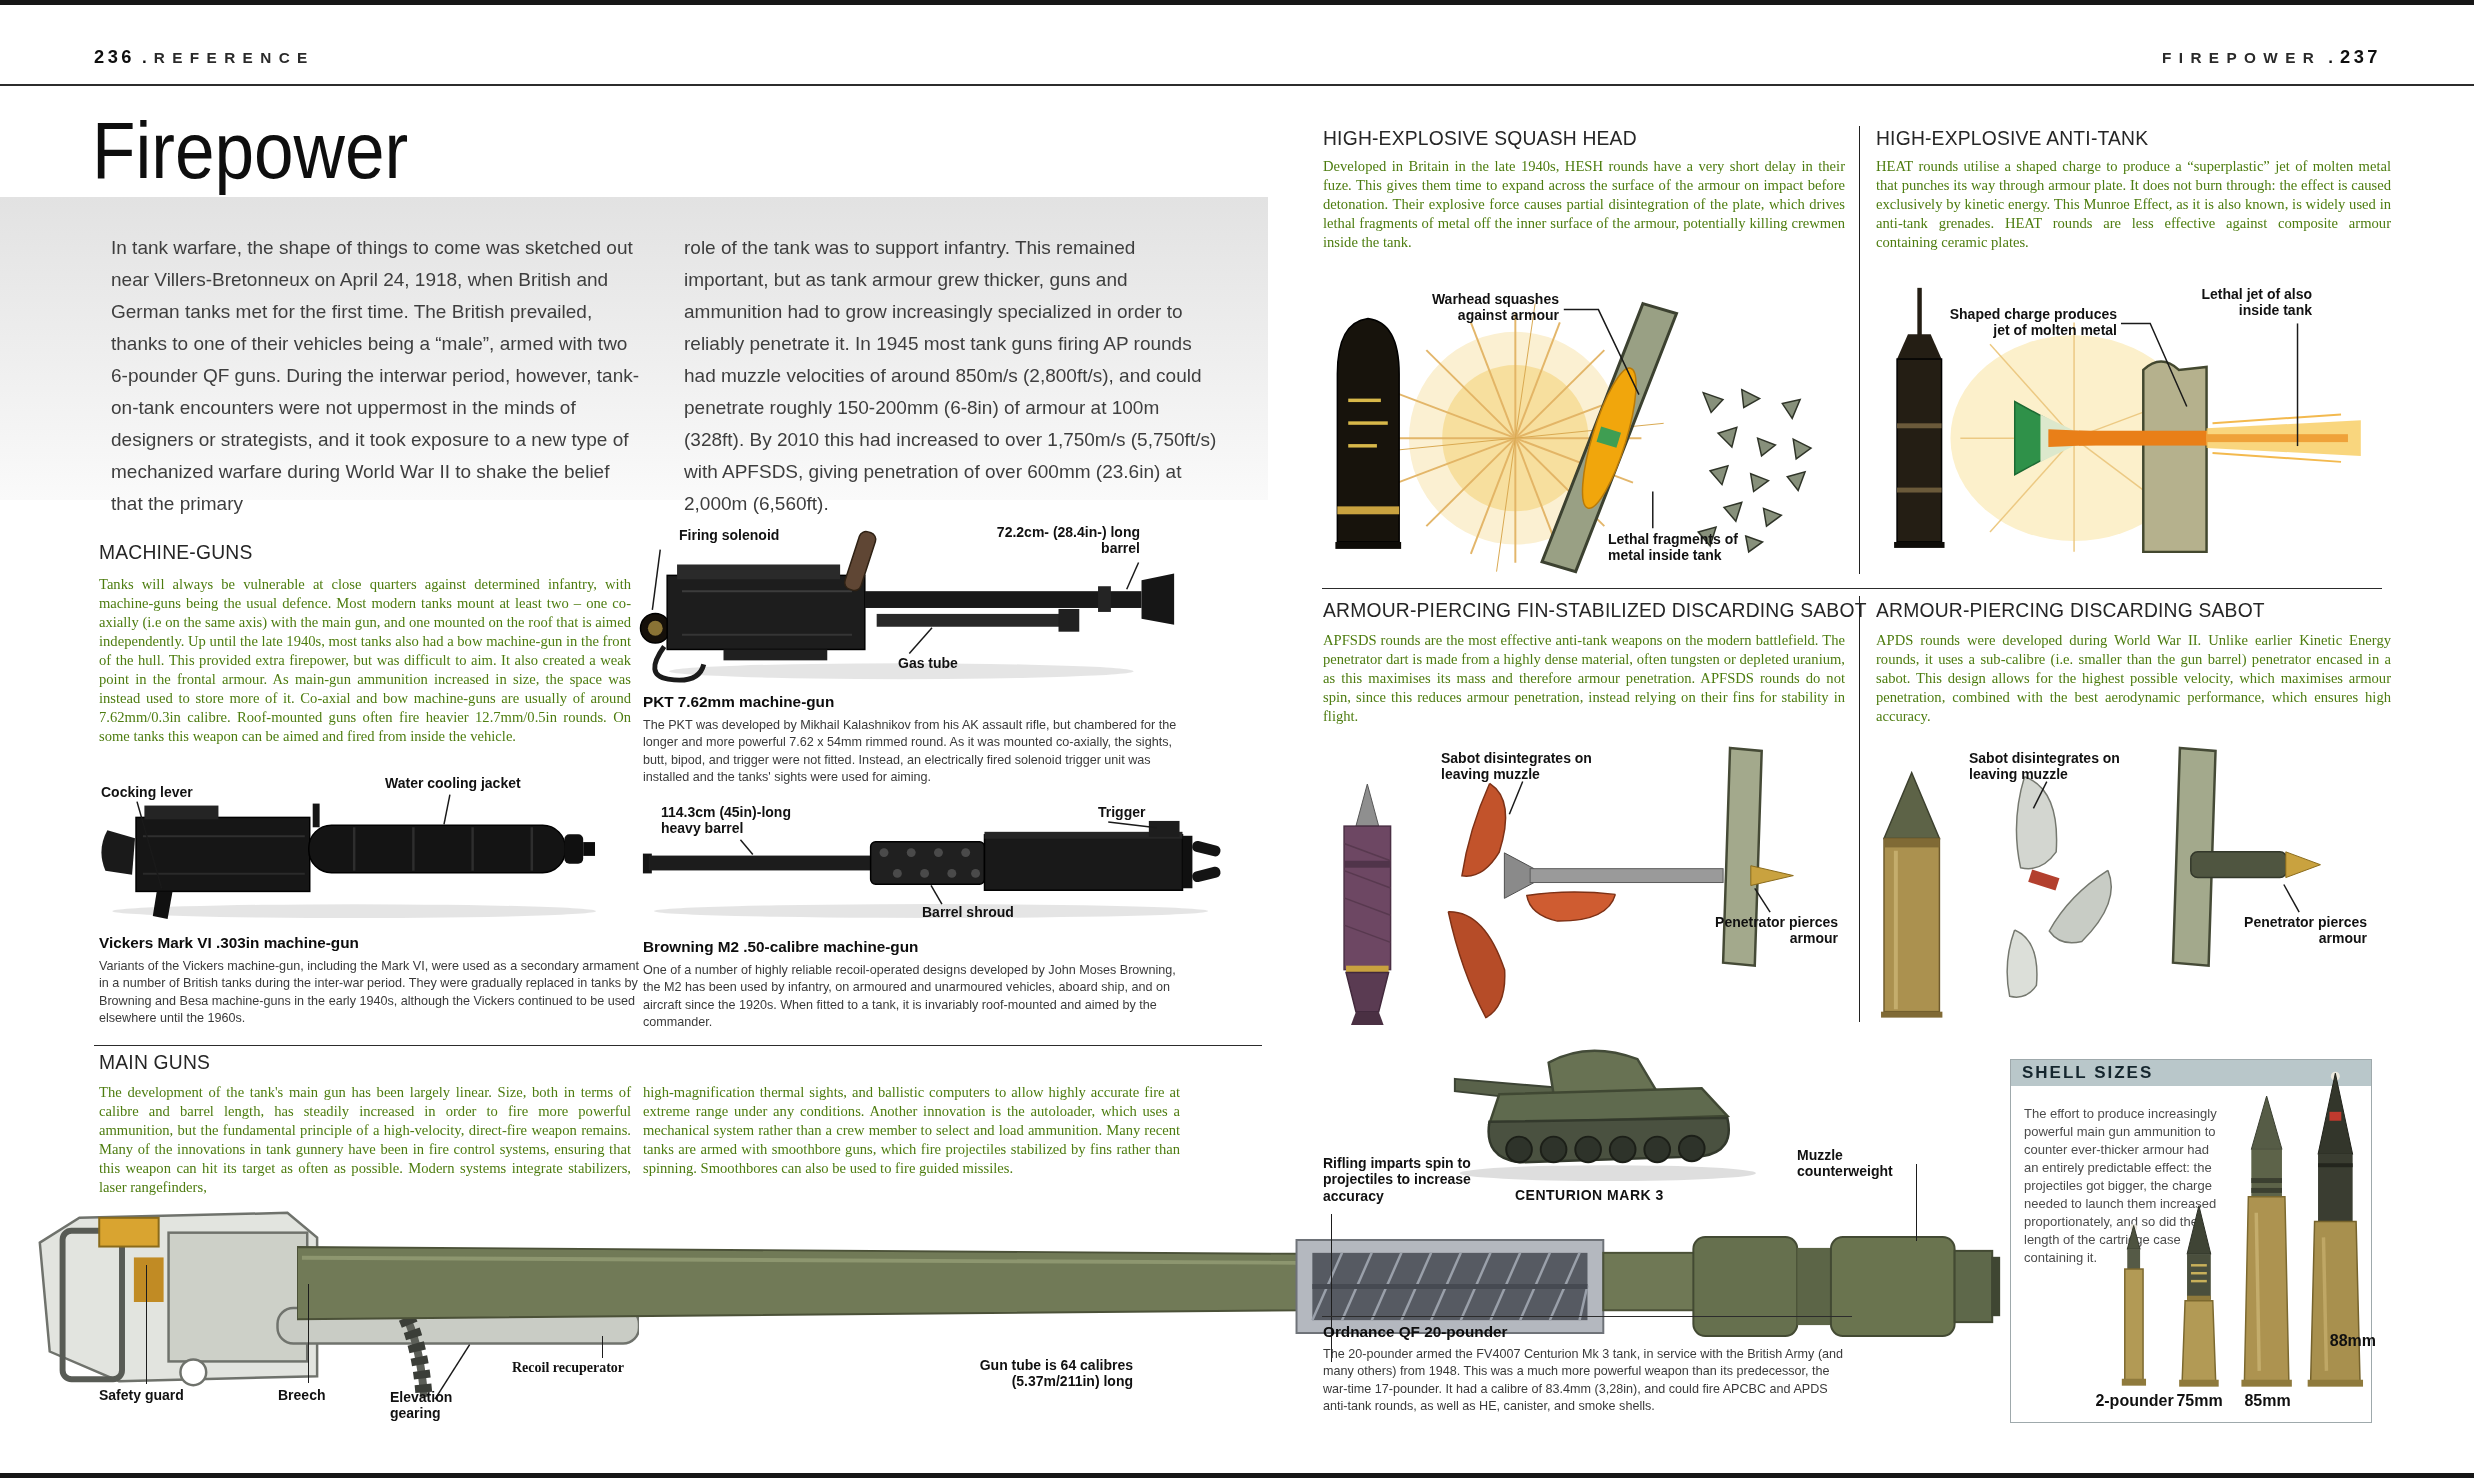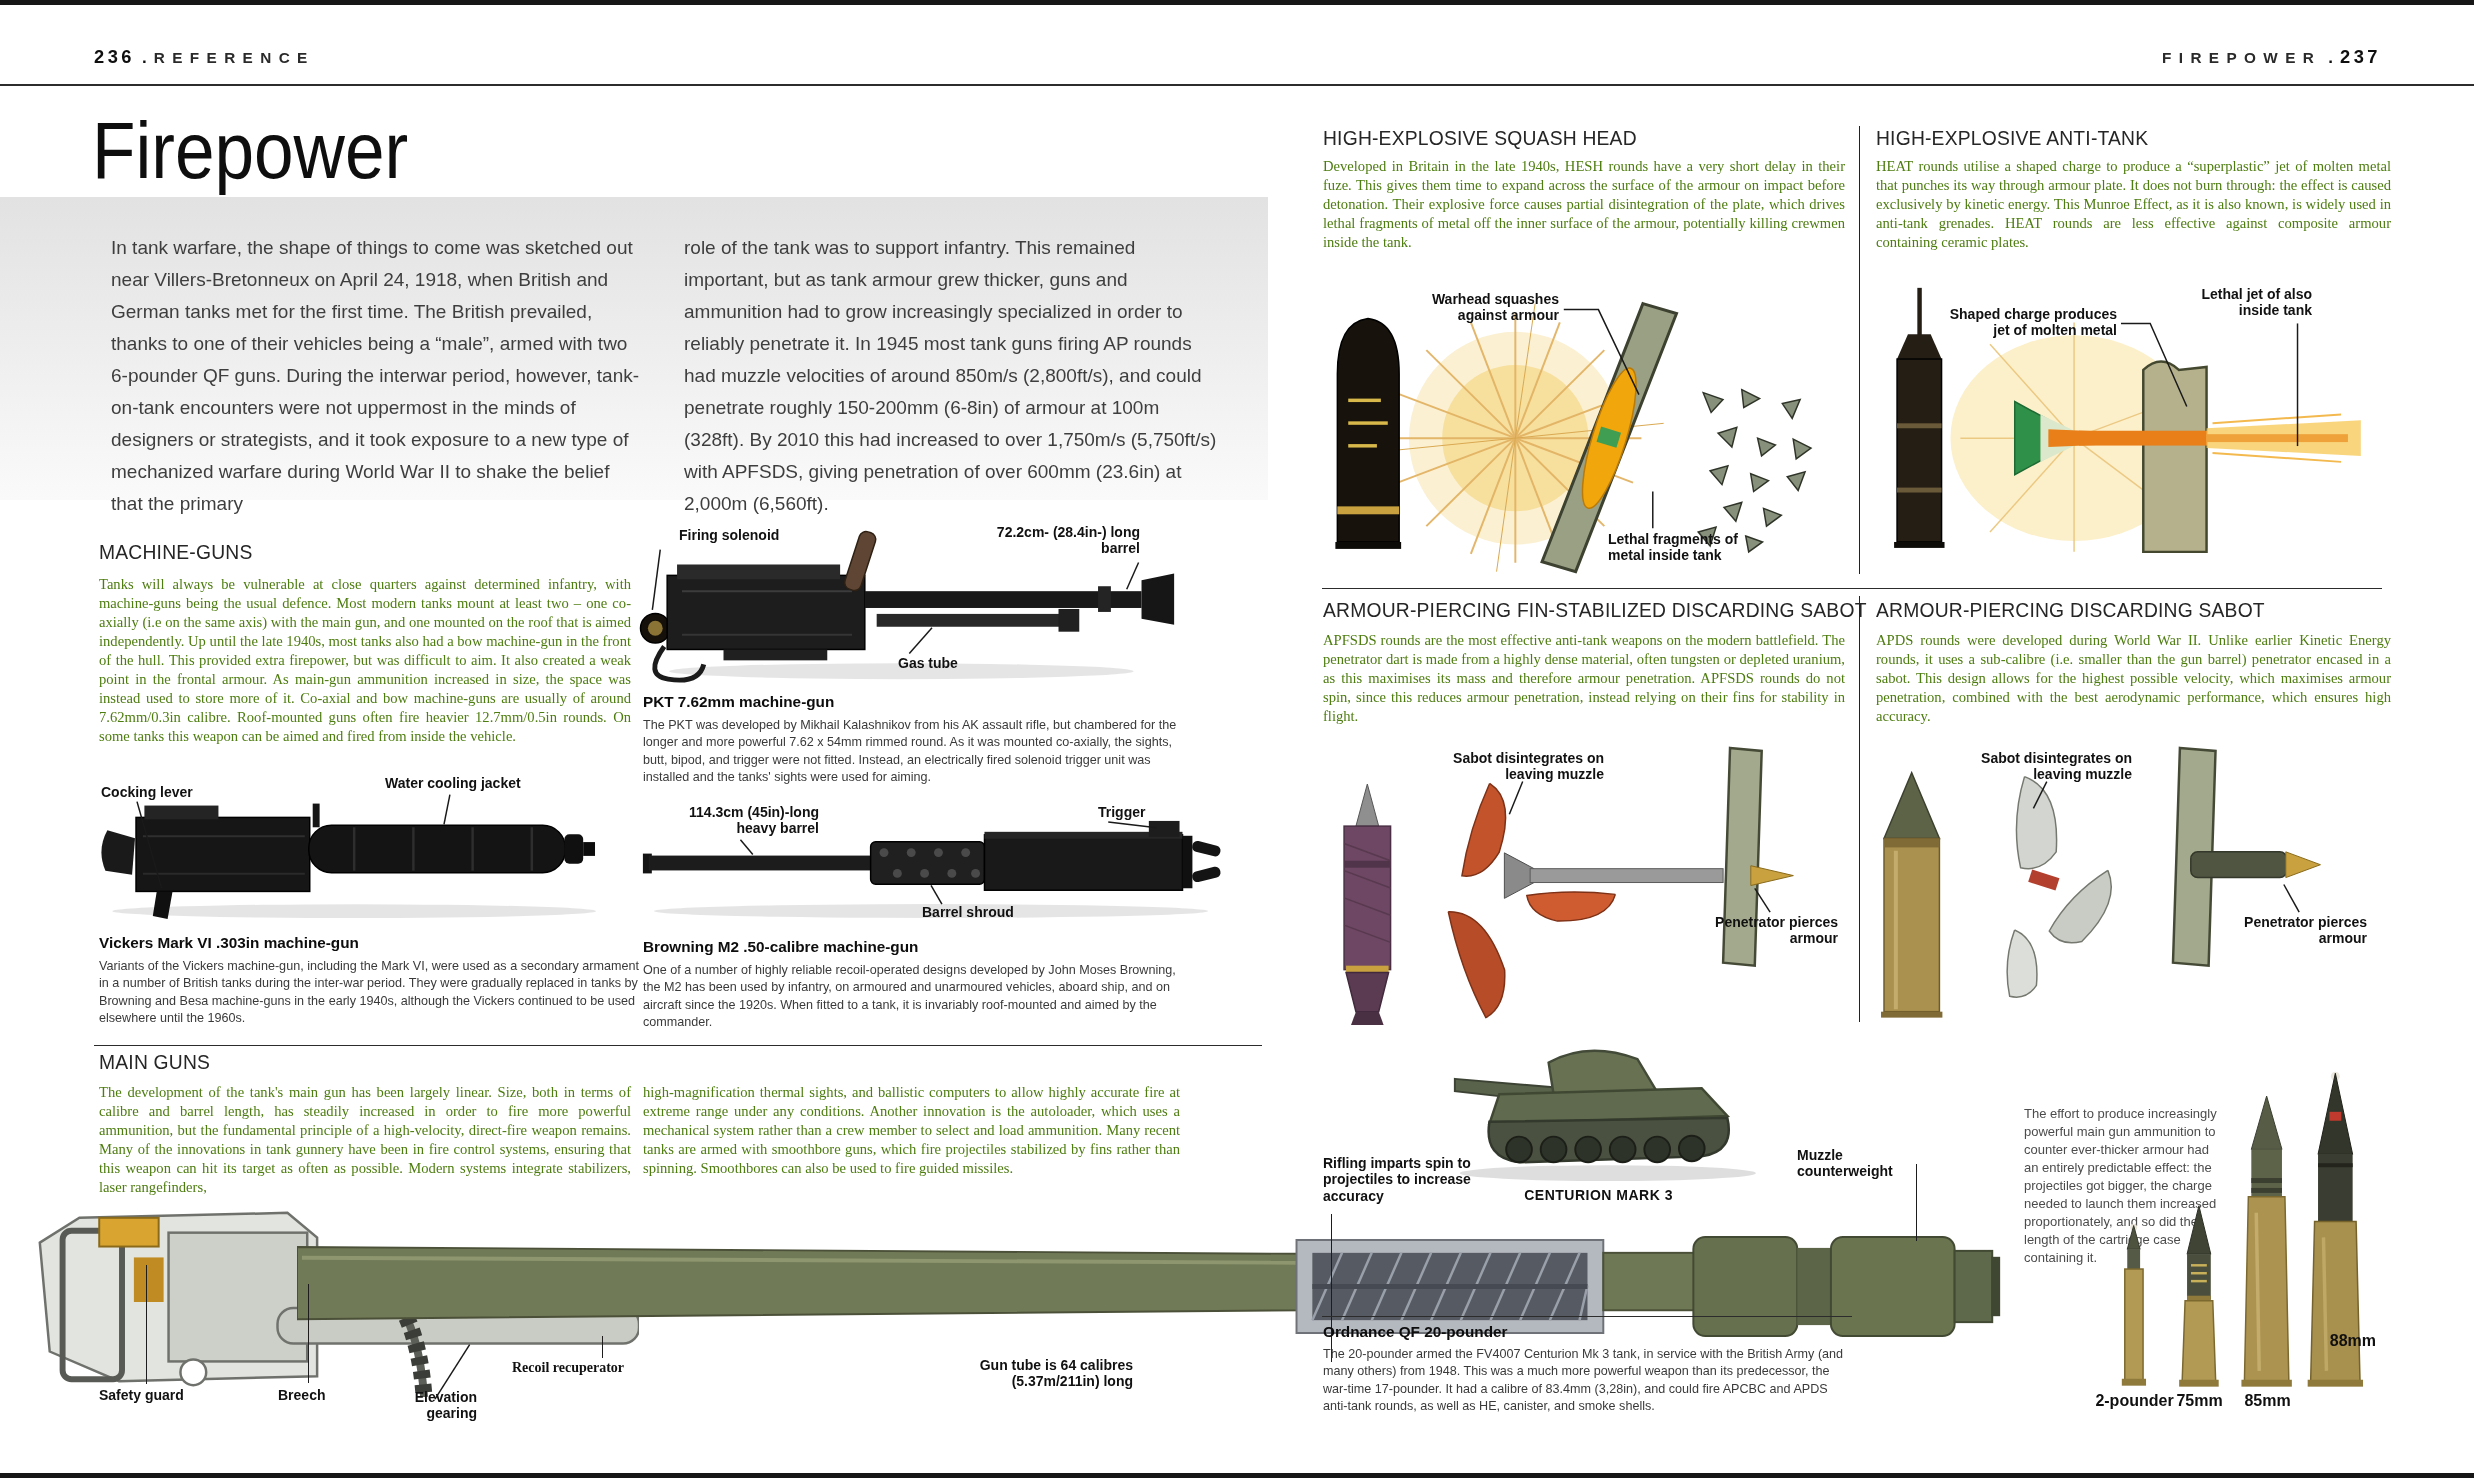--- a/index.html
+++ b/index.html
@@ -13,21 +13,21 @@
   .runhead-sep{font-size:17px;font-weight:700;color:#0f0f0f;padding:0 7px;}
   .runhead-lab{font-size:15.3px;font-weight:600;letter-spacing:7.4px;color:#2a2a2a;}
   .title{font-size:79px;font-weight:300;color:#0e0e0e;transform:scaleX(.9);transform-origin:left top;white-space:nowrap;}
   .introbox{background:linear-gradient(180deg,#e2e2e2 0%,#efefef 55%,#fafafa 100%);}
   .intro{font-size:19px;line-height:32px;color:#3e3e3e;}
   .sechead{font-size:19.3px;letter-spacing:0.2px;color:#262626;font-weight:400;white-space:nowrap;}
   .bodyserif{font-family:"Liberation Serif",serif;font-size:14.6px;line-height:19px;color:#4d7c0f;text-align:justify;}
   .captitle{font-size:15.3px;font-weight:700;color:#0d0d0d;white-space:nowrap;}
   .capbody{font-size:12.6px;line-height:17.3px;color:#3a3a3a;}
   .dlabel{font-size:14px;font-weight:700;color:#111111;line-height:16.3px;}
-  .c{text-align:right;} .r{text-align:right;}
+  .c{text-align:left;} .r{text-align:right;}
   .ssbox{border:1px solid #9fa9ac;background:#fff;box-sizing:border-box;}
   .sshead{background:#b9c7ca;color:#15262e;font-size:17px;font-weight:700;letter-spacing:2px;line-height:26px;padding-left:11px;}
   .ssbody{font-size:13px;line-height:18px;color:#4c4c4c;}
   .sslabel{font-size:16px;font-weight:700;color:#101010;text-align:center;}
   svg{display:block;}
 </style>
 </head>
 <body>
 
 <div id="page">
@@ -371,20 +371,23 @@
   <div class="abs dlabel" style="left:512px;top:1360px;width:129px;font-family:Liberation Serif, serif;">Recoil recuperator</div>
   <div class="abs dlabel r" style="left:940px;top:1357px;width:193px;">Gun tube is 64 calibres (5.37m/211in) long</div>
   <div class="abs dlabel" style="left:1323px;top:1155px;width:188px;">Rifling imparts spin to projectiles to increase accuracy</div>
   <div class="abs dlabel c" style="left:1515px;top:1187px;width:158px;letter-spacing:0.5px;">CENTURION MARK 3</div>
   <div class="abs dlabel" style="left:1797px;top:1147px;width:139px;">Muzzle counterweight</div>
 
   <div class="abs hrule" style="left:1322px;top:1316px;width:530px;height:1px;"></div>
   <div class="abs captitle" style="left:1323px;top:1323px;">Ordnance QF 20-pounder</div>
   <div class="abs capbody" style="left:1323px;top:1346px;width:527px;">The 20-pounder armed the FV4007 Centurion Mk 3 tank, in service with the British Army (and many others) from 1948. This was a much more powerful weapon than its predecessor, the war-time 17-pounder. It had a calibre of 83.4mm (3,28in), and could fire APCBC and APDS anti-tank rounds, as well as HE, canister, and smoke shells.</div>
 
+  <div class="abs ssbox" style="left:2010px;top:1059px;width:362px;height:364px;">
+    <div class="sshead">SHELL SIZES</div>
+  </div>
   <div class="abs ssbody" style="left:2024px;top:1105px;width:198px;">The effort to produce increasingly powerful main gun ammunition to counter ever-thicker armour had an entirely predictable effect: the projectiles got bigger, the charge needed to launch them increased proportionately, and so did the length of the cartridge case containing it.</div>
 
   <div class="abs" style="left:2019px;top:1064px;width:346px;height:327px;">
     <svg width="346" height="327" viewBox="0 0 700 660">
 
       <circle cx="232" cy="330" r="7" fill="#e8e4da"></circle>
       <polygon points="232,326 245,374 219,374" fill="#4e5340" stroke="#34382b" stroke-width="2"></polygon>
       <rect x="219" y="374" width="26" height="40" fill="#555a46"></rect>
       <rect x="214" y="414" width="37" height="228" fill="#b29a55" stroke="#7c692f" stroke-width="3"></rect>
       <rect x="208" y="636" width="49" height="14" fill="#8f7a3c"></rect>

